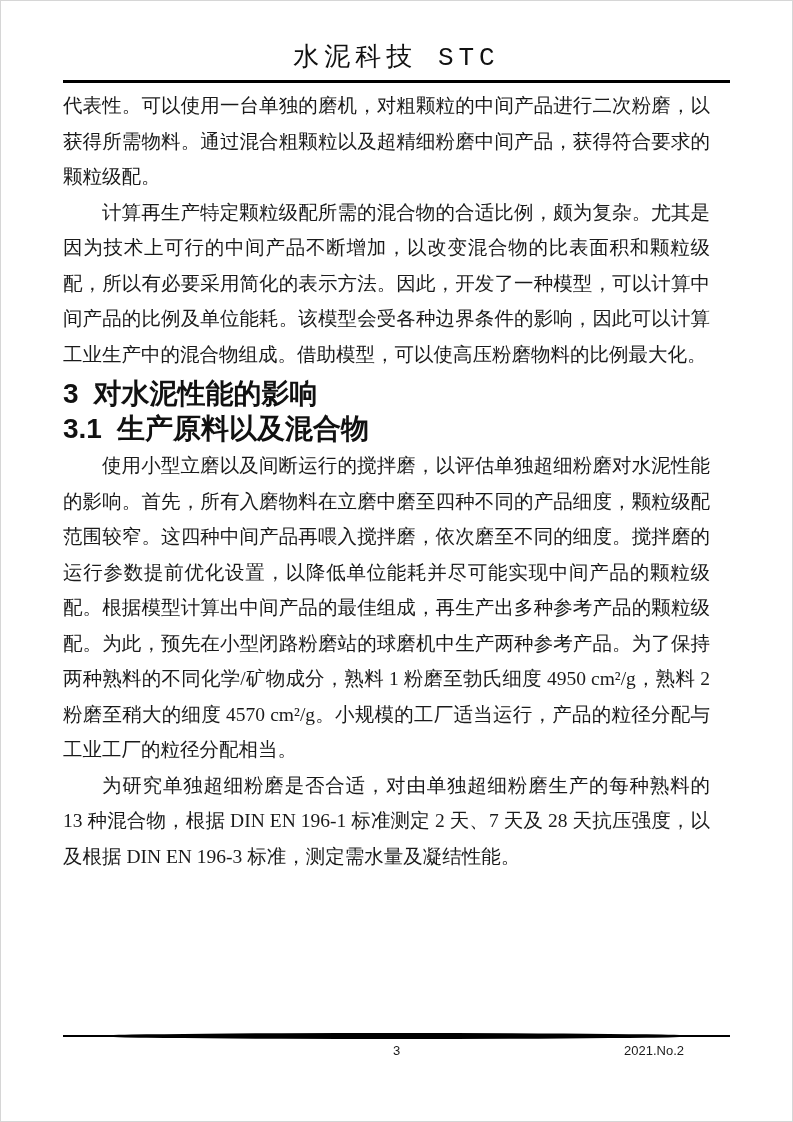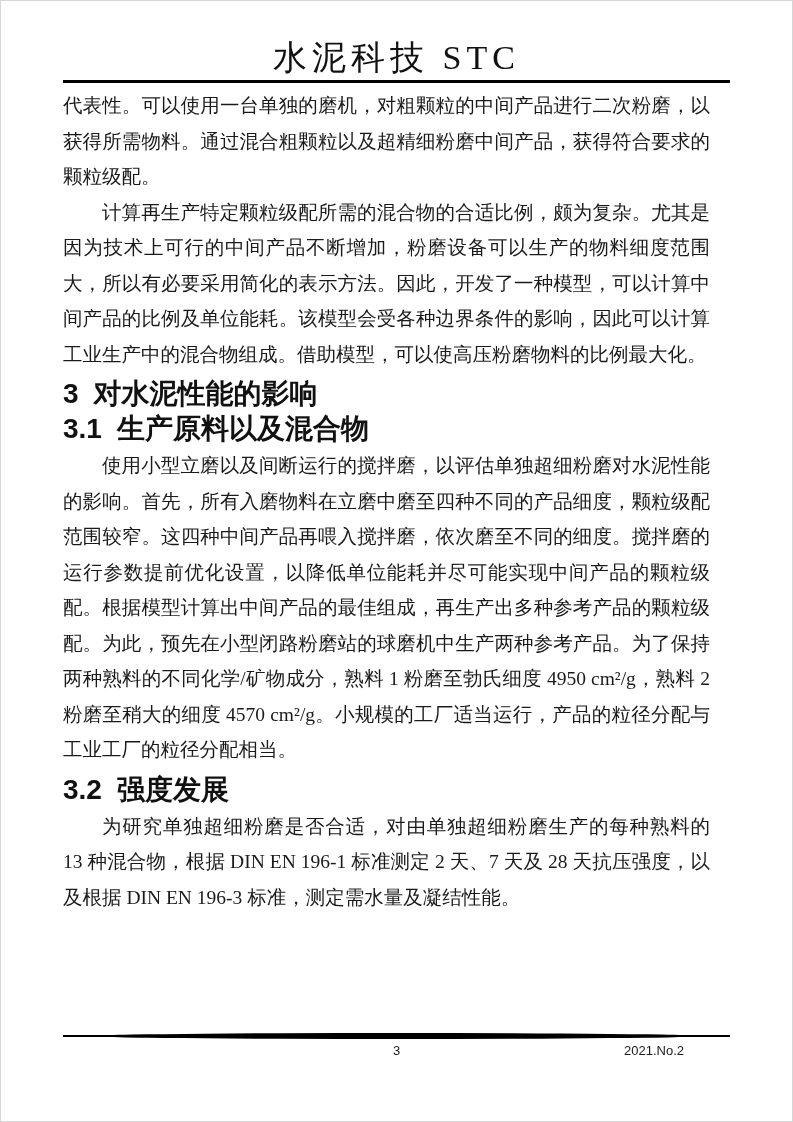--- a/index.html
+++ b/index.html
@@ -19,22 +19,22 @@
     color: #1a1a1a;
   }
   
   .header {
     margin: 0 62px;
     padding: 42px 0 7px 0;
     text-align: center;
     border-bottom: 3px solid #000000;
   }
   .journal-title {
-    font-family: Liberation Serif, serif;
-    font-size: 34px;
+    font-family: Liberation Mono, monospace;
+    font-size: 26px;
     line-height: 30px;
     letter-spacing: 5px;
     color: #111111;
   }
   
   .content {
     margin: 5px 82px 0 62px;
     font-family: "Liberation Serif", "DejaVu Serif", serif;
     font-size: 19.5px;
     line-height: 35.5px;
@@ -119,35 +119,32 @@
 <div class="page">
 
   <header class="header">
     <div class="journal-title">水泥科技 STC</div>
   </header>
 
   <main class="content">
 
     <p class="para no-indent">代表性。可以使用一台单独的磨机，对粗颗粒的中间产品进行二次粉磨，以获得所需物料。通过混合粗颗粒以及超精细粉磨中间产品，获得符合要求的颗粒级配。</p>
 
-    <p class="para">计算再生产特定颗粒级配所需的混合物的合适比例，颇为复杂。尤其是因为技术上可行的中间产品不断增加，粉磨设备可以生产的物料细度范围大，所以有必要采用简化的表示方法。因此，开发了一种模型，可以计算中间产品的比例及单位能耗。该模型会受各种边界条件的影响，因此可以计算工业生产中的混合物组成。借助模型，可以使高压粉磨物料的比例最大化。</p>
+    <p class="para">计算再生产特定颗粒级配所需的混合物的合适比例，颇为复杂。尤其是因为技术上可行的中间产品不断增加，以改变混合物的比表面积和颗粒级配，所以有必要采用简化的表示方法。因此，开发了一种模型，可以计算中间产品的比例及单位能耗。该模型会受各种边界条件的影响，因此可以计算工业生产中的混合物组成。借助模型，可以使高压粉磨物料的比例最大化。</p>
 
     <h2 class="h-sec">
       <span class="h-num">3</span><span>对水泥性能的影响</span>
     </h2>
 
     <h3 class="h-sec">
       <span class="h-num">3.1</span><span>生产原料以及混合物</span>
     </h3>
 
     <p class="para">使用小型立磨以及间断运行的搅拌磨，以评估单独超细粉磨对水泥性能的影响。首先，所有入磨物料在立磨中磨至四种不同的产品细度，颗粒级配范围较窄。这四种中间产品再喂入搅拌磨，依次磨至不同的细度。搅拌磨的运行参数提前优化设置，以降低单位能耗并尽可能实现中间产品的颗粒级配。根据模型计算出中间产品的最佳组成，再生产出多种参考产品的颗粒级配。为此，预先在小型闭路粉磨站的球磨机中生产两种参考产品。为了保持两种熟料的不同化学/矿物成分，熟料 1 粉磨至勃氏细度 4950 cm²/g，熟料 2 粉磨至稍大的细度 4570 cm²/g。小规模的工厂适当运行，产品的粒径分配与工业工厂的粒径分配相当。</p>
 
-    <h3 class="h-sec">
-      <span class="h-num">3.2</span><span>强度发展</span>
-    </h3>
 
     <p class="para">为研究单独超细粉磨是否合适，对由单独超细粉磨生产的每种熟料的 13 种混合物，根据 DIN EN 196-1 标准测定 2 天、7 天及 28 天抗压强度，以及根据 DIN EN 196-3 标准，测定需水量及凝结性能。</p>
 
 
   </main>
 
   <footer class="footer">
     <div class="footer-rule">
       <div class="footer-rule-line"></div>
       <div class="footer-rule-lens"></div>

